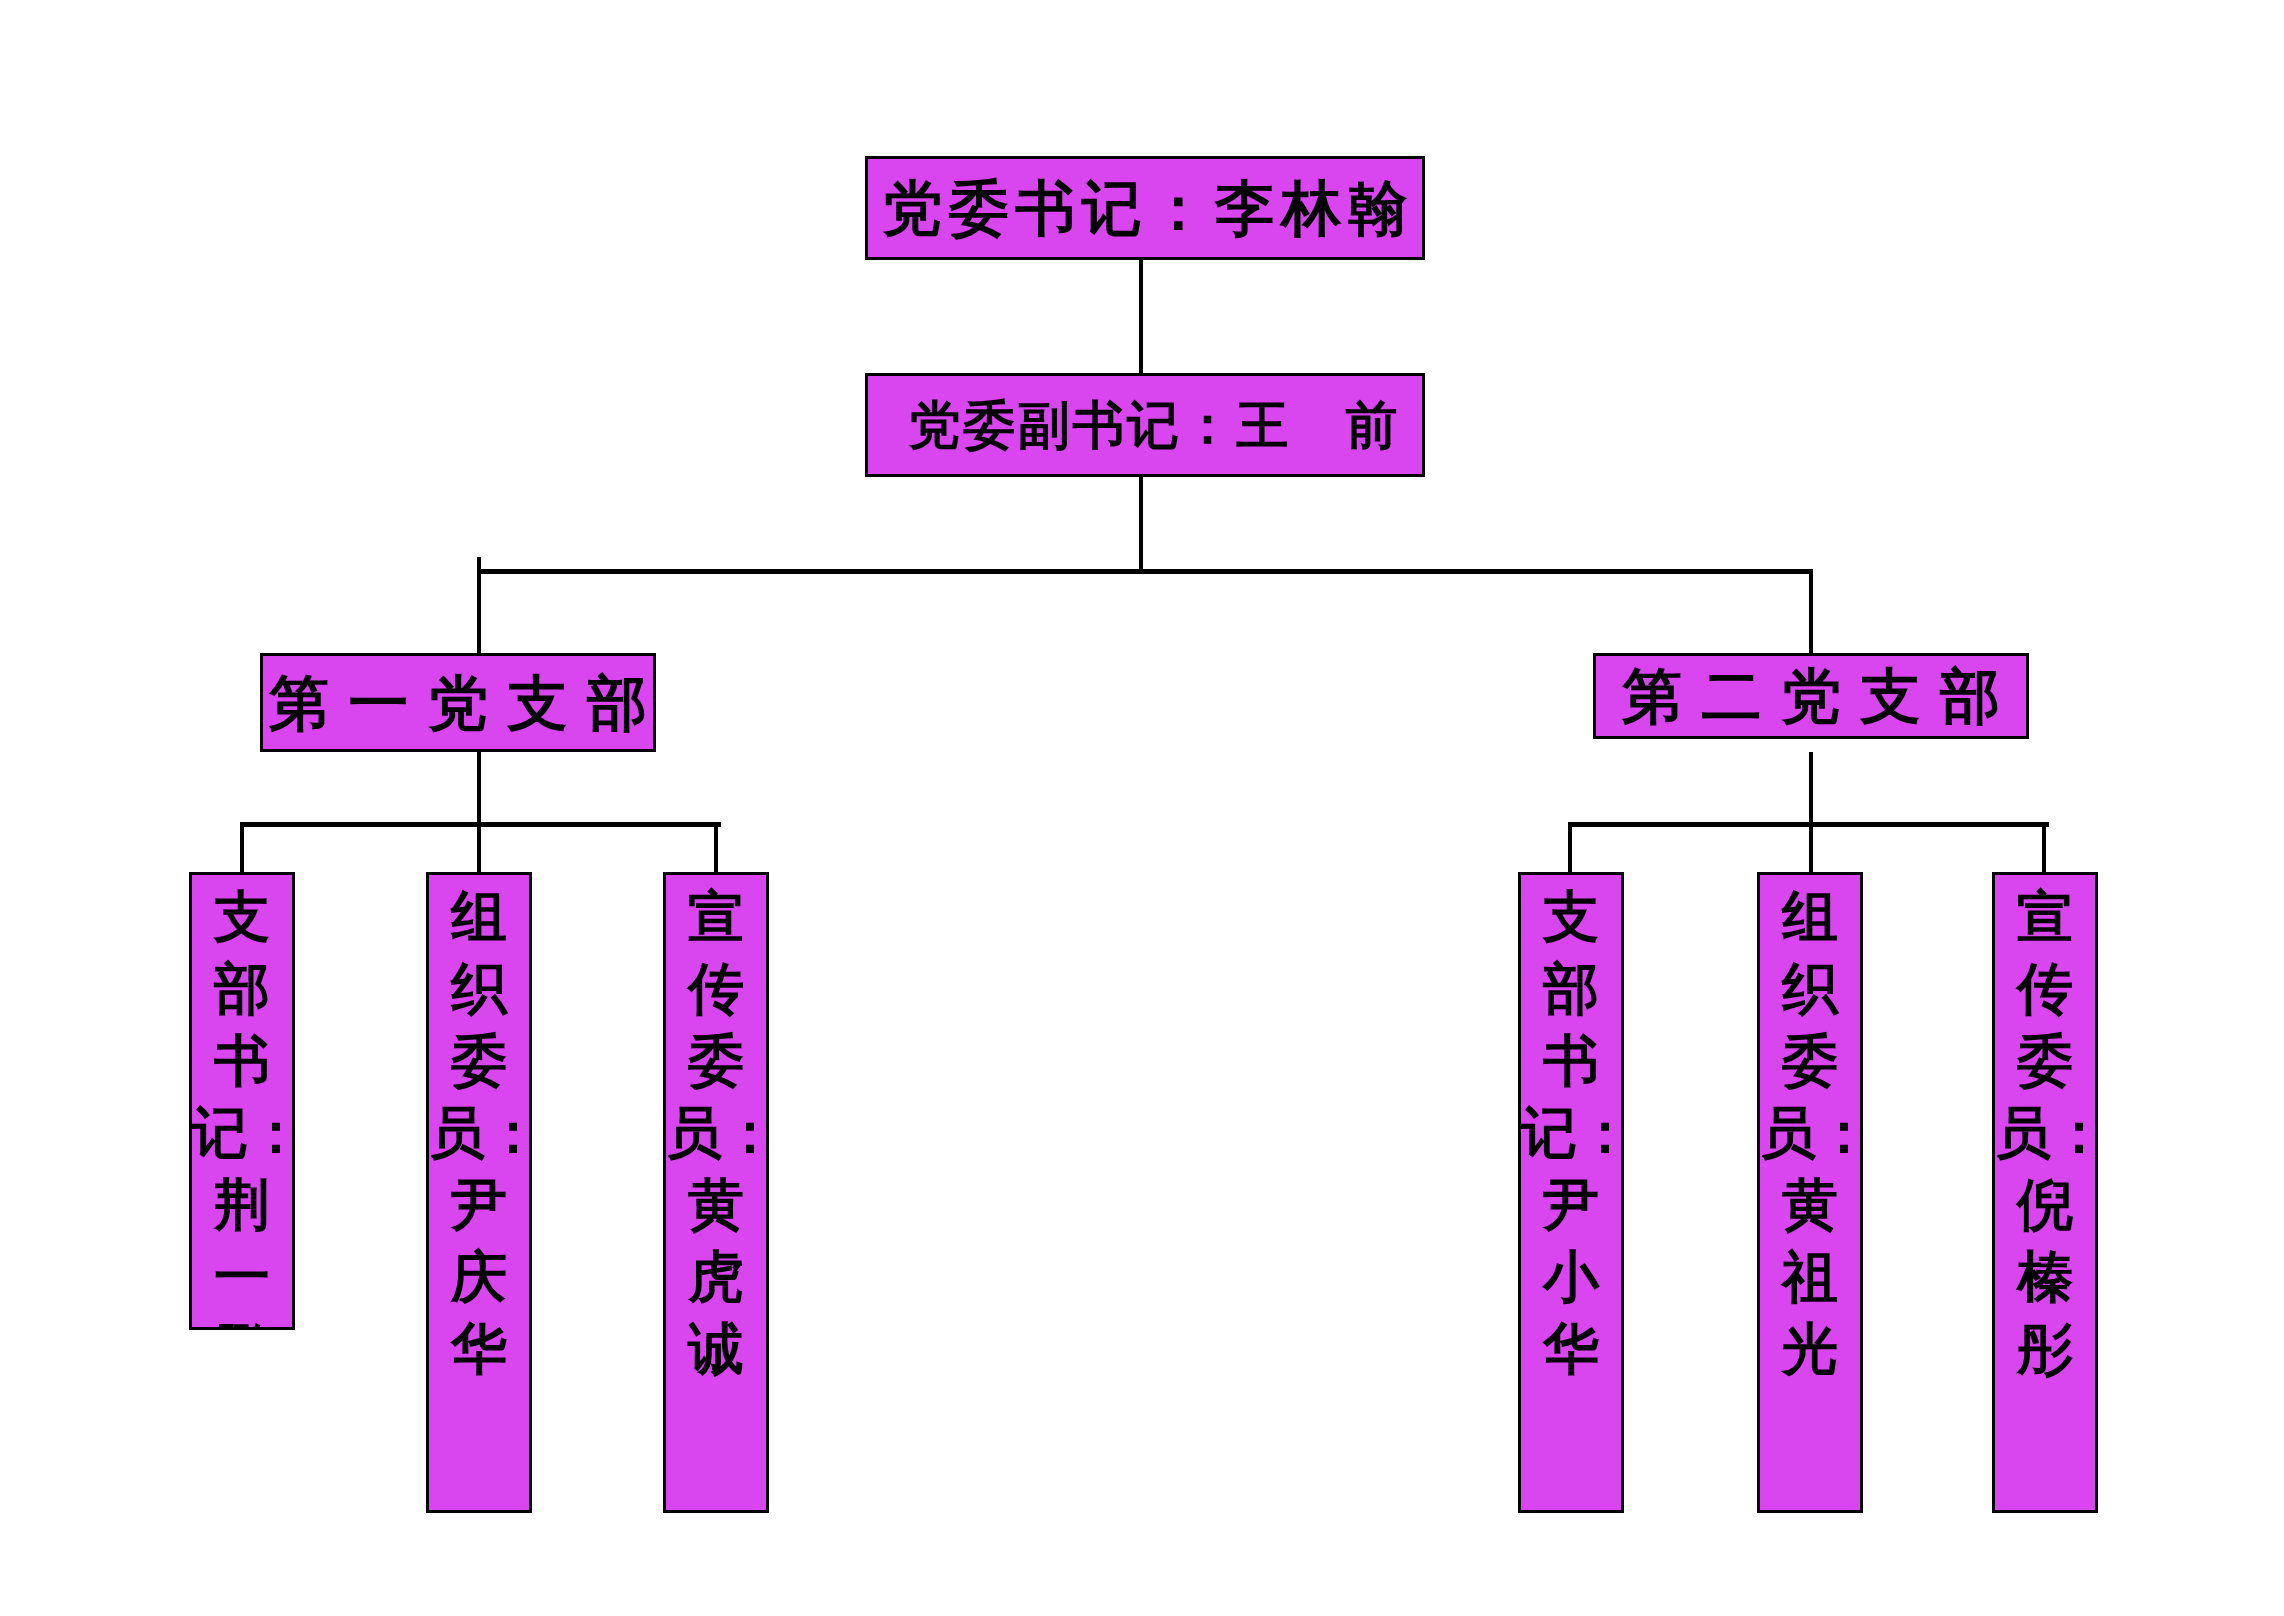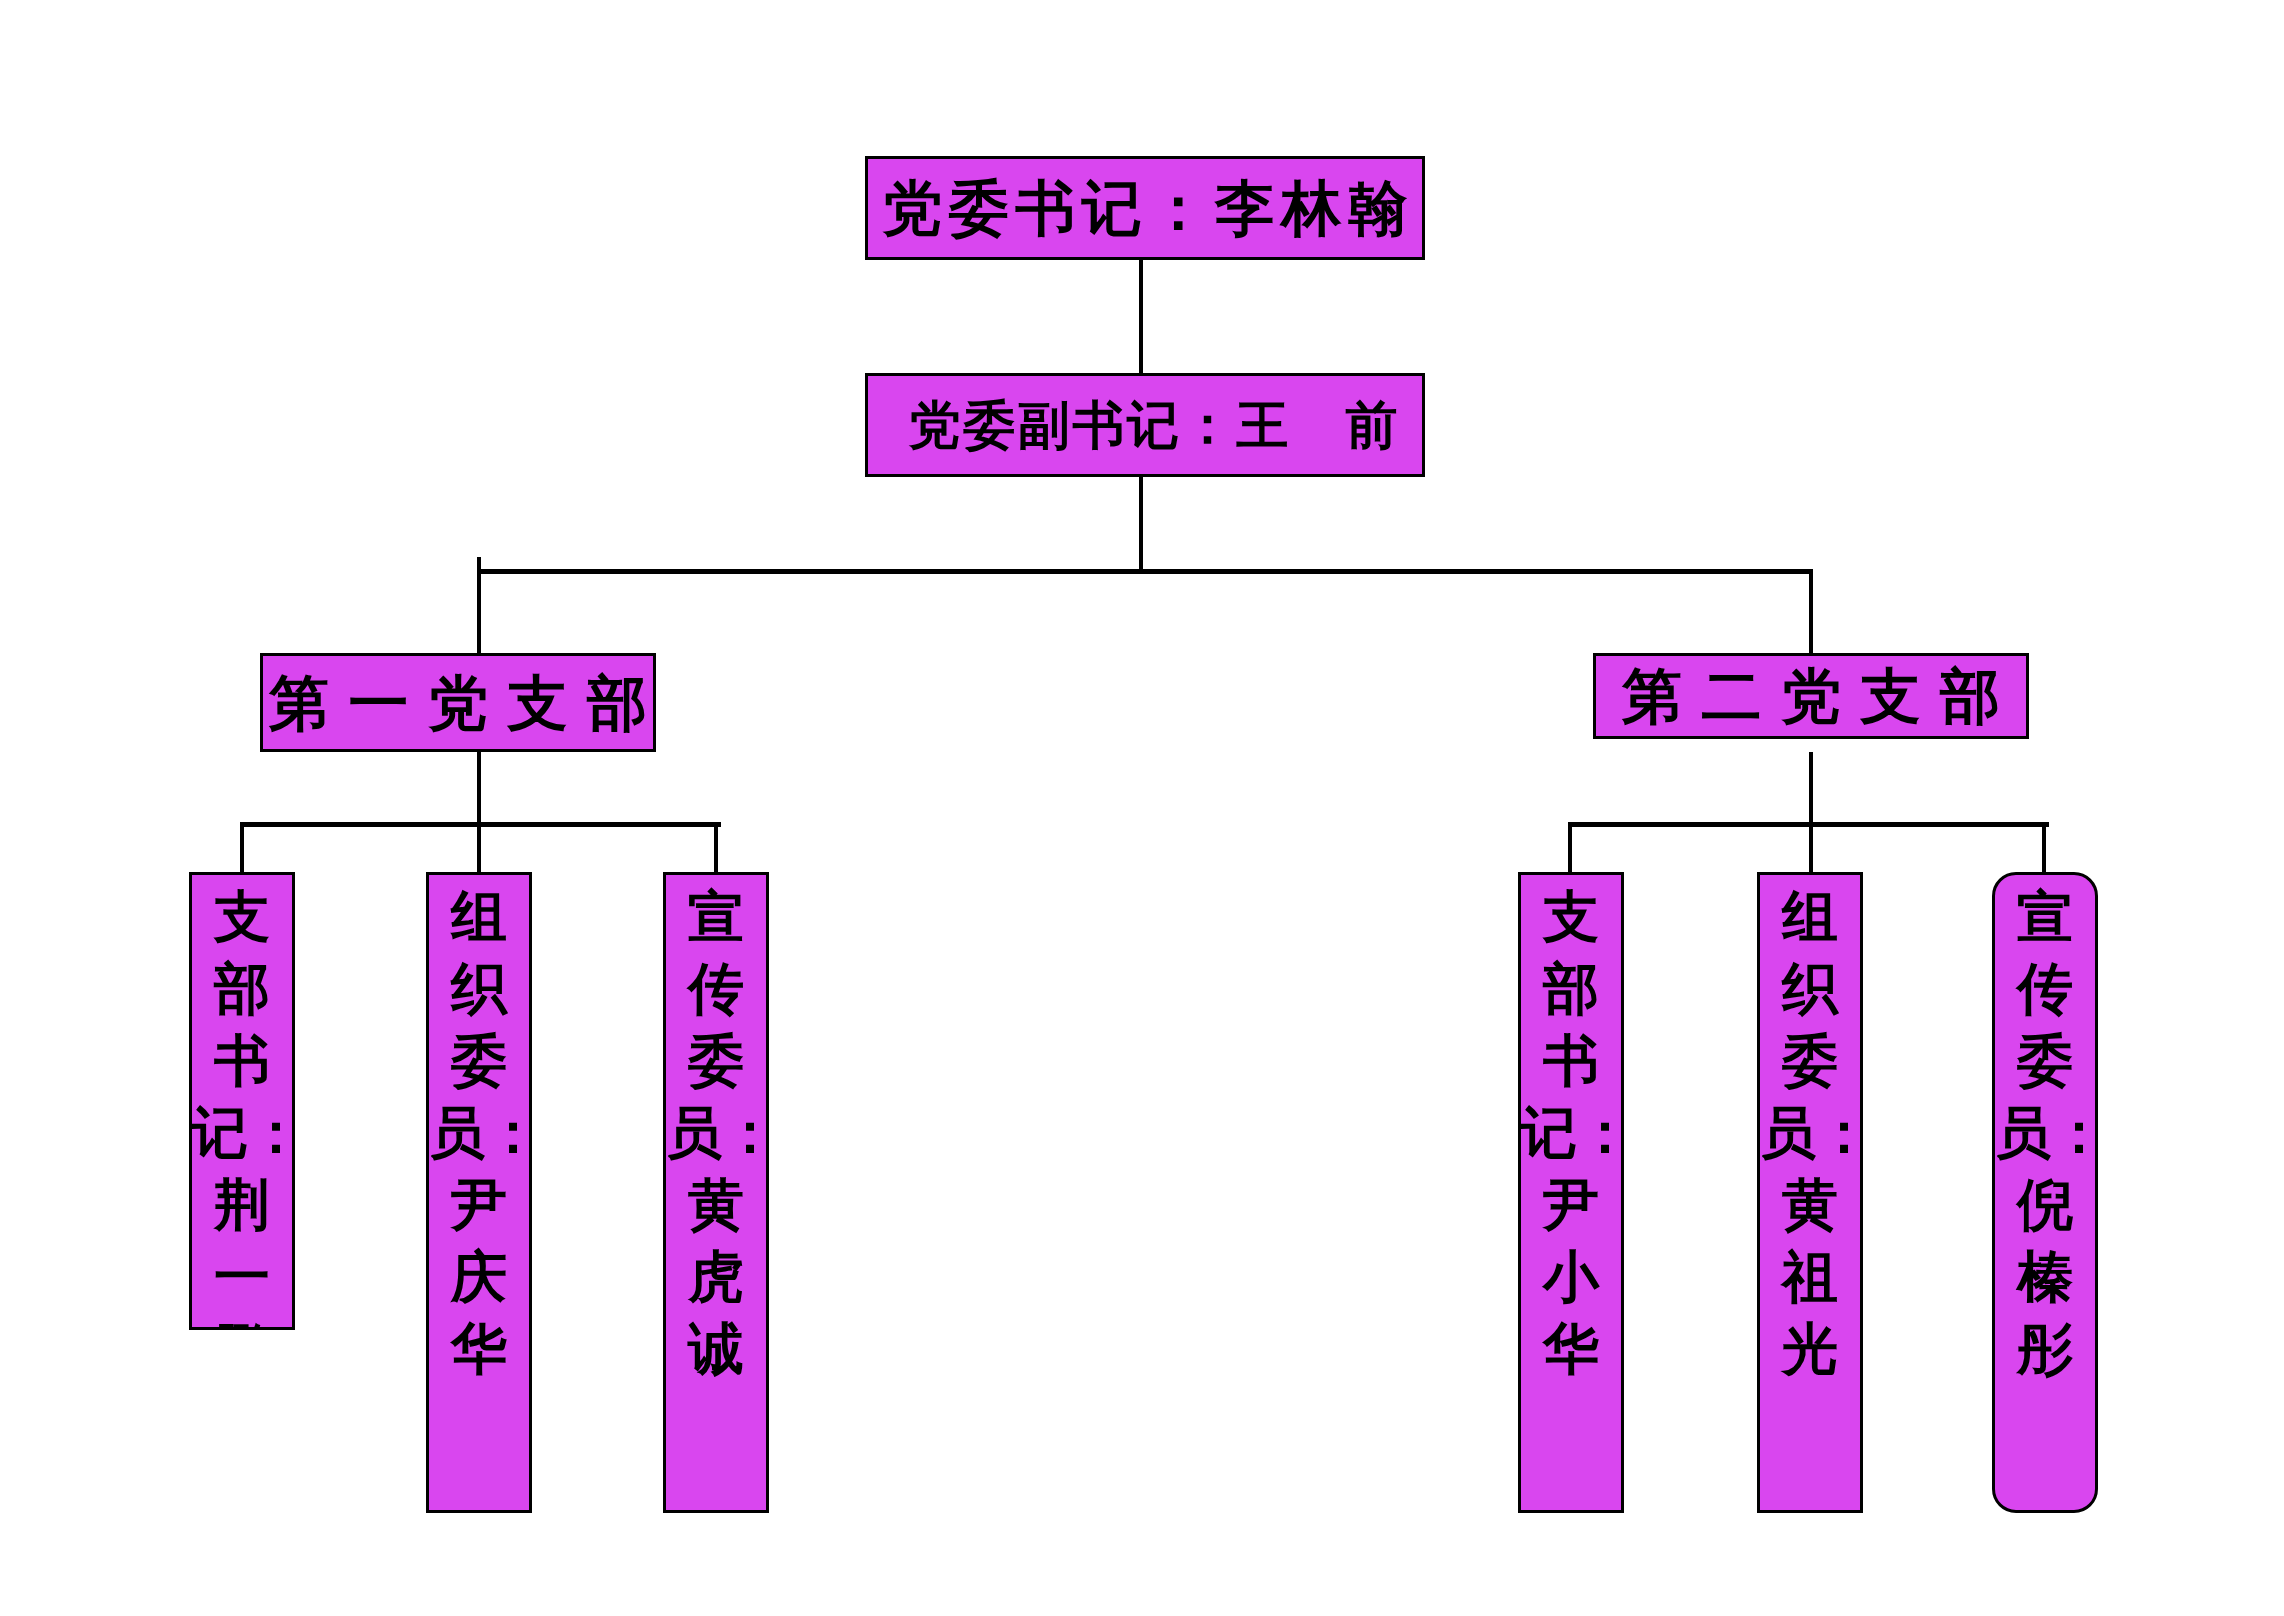--- a/index.html
+++ b/index.html
@@ -99,16 +99,16 @@
   <div class="hline" style="left:1568px; top:822px; width:481px;"></div>
   <div class="vline" style="left:1568px; top:822px; height:51px;"></div>
   <div class="vline" style="left:2042px; top:822px; height:51px;"></div>
 
   <div class="node vnode" style="left:189px; top:872px; width:106px; height:458px;">支部书记：荆一鹏</div>
   <div class="node vnode" style="left:426px; top:872px; width:106px; height:641px;">组织委员：尹庆华</div>
   <div class="node vnode" style="left:663px; top:872px; width:106px; height:641px;">宣传委员：黄虎诚</div>
 
   <div class="node vnode" style="left:1518px; top:872px; width:106px; height:641px;">支部书记：尹小华</div>
   <div class="node vnode" style="left:1757px; top:872px; width:106px; height:641px;">组织委员：黄祖光</div>
-  <div class="node vnode" style="left:1992px; top:872px; width:106px; height:641px;border-radius:24px;">宣传委员：倪榛彤</div>
+  <div class="node vnode" style="left:1992px; top:872px; width:106px; height:641px;">宣传委员：倪榛彤</div>
 
 </div>
 
 
 </body></html>

